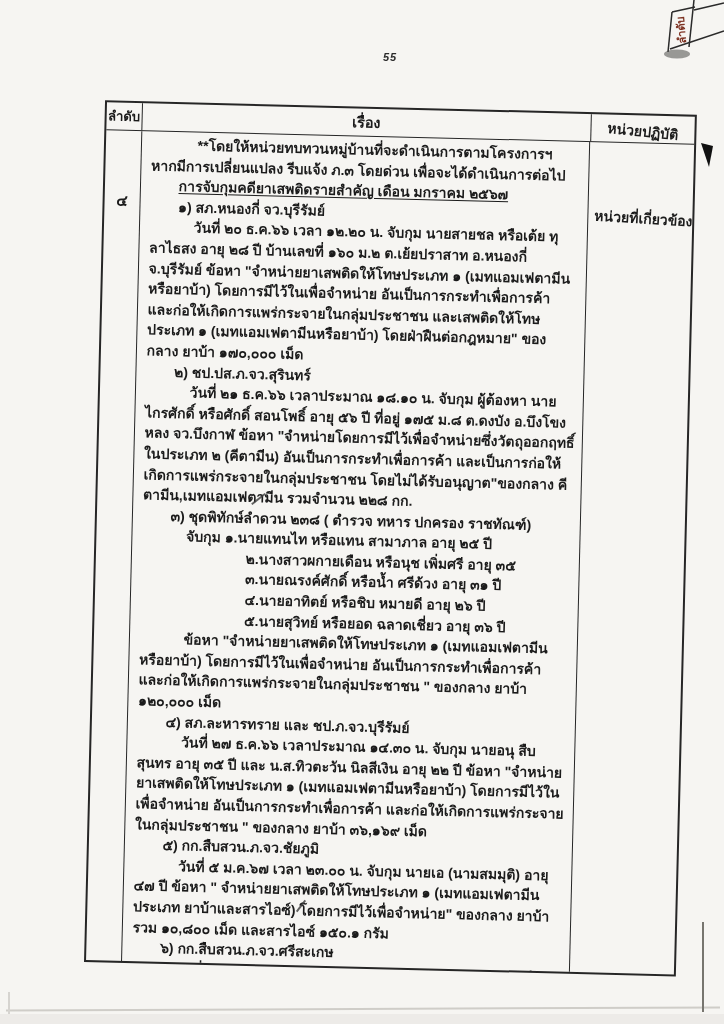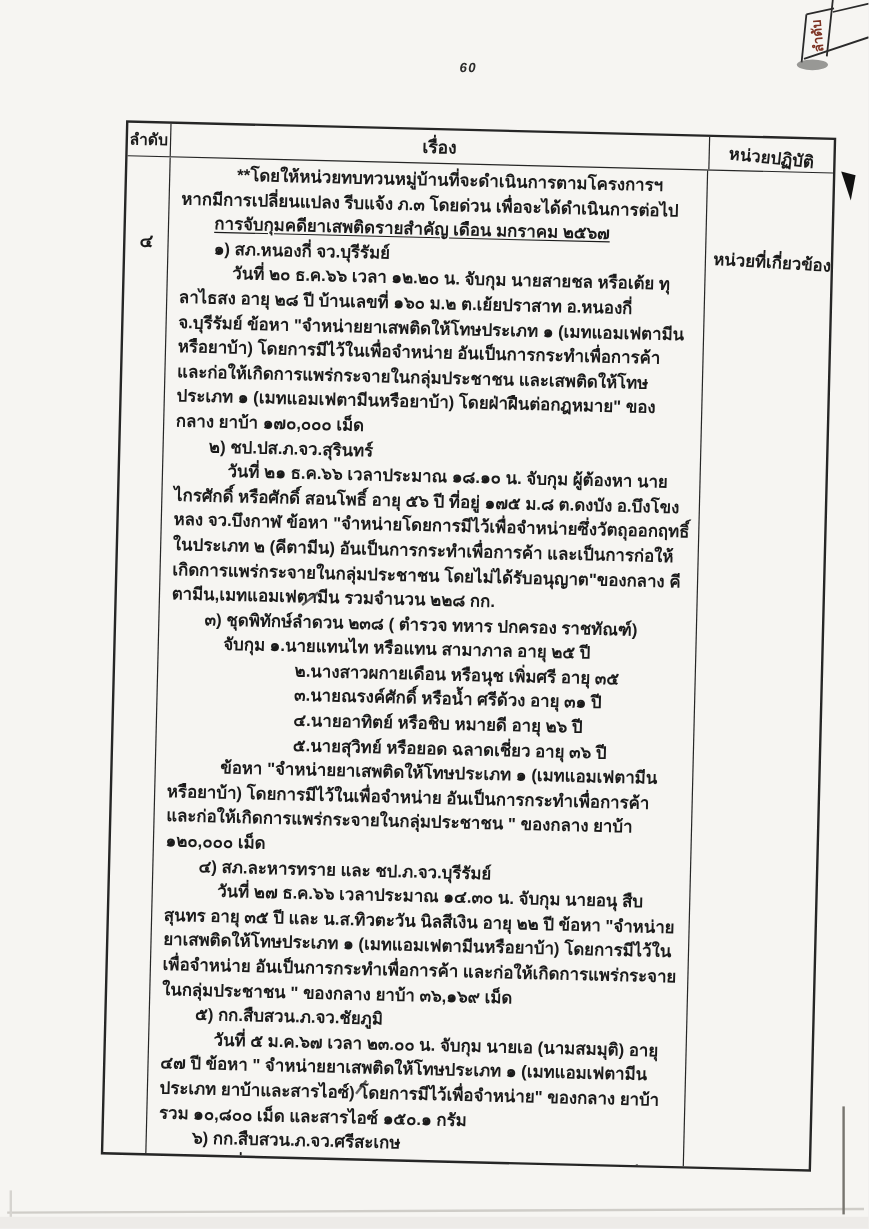--- a/index.html
+++ b/index.html
@@ -44,21 +44,21 @@
   p.unit{text-indent:28px;font-weight:700;}
   p.detail{text-indent:44px;}
   p.list-first{text-indent:44px;}
   p.list-item{text-indent:104px;}
 </style>
 </head>
 <body>
 
 <div id="screen">
 
-  <div class="page-number">60</div>
+  <div class="page-number">55</div>
 
   <svg class="corner-frag" viewBox="0 0 85 62" xmlns="http://www.w3.org/2000/svg">
     <line x1="33" y1="12" x2="29" y2="52" stroke="#2a2a2a" stroke-width="1.5"></line>
     <line x1="55" y1="0" x2="50" y2="47" stroke="#2a2a2a" stroke-width="1.5"></line>
     <line x1="33" y1="12" x2="56" y2="7" stroke="#2a2a2a" stroke-width="1.4"></line>
     <line x1="55" y1="10" x2="85" y2="3" stroke="#2a2a2a" stroke-width="1.4"></line>
     <line x1="31" y1="49" x2="85" y2="31" stroke="#2a2a2a" stroke-width="1.6"></line>
     <ellipse cx="38" cy="54" rx="13" ry="4.5" fill="#4a4a48" opacity="0.55"></ellipse>
     <text x="42" y="34" transform="rotate(-95 42 30)" text-anchor="middle" font-size="11" font-weight="bold" fill="#7d3222">ลำดับ</text>
   </svg>

